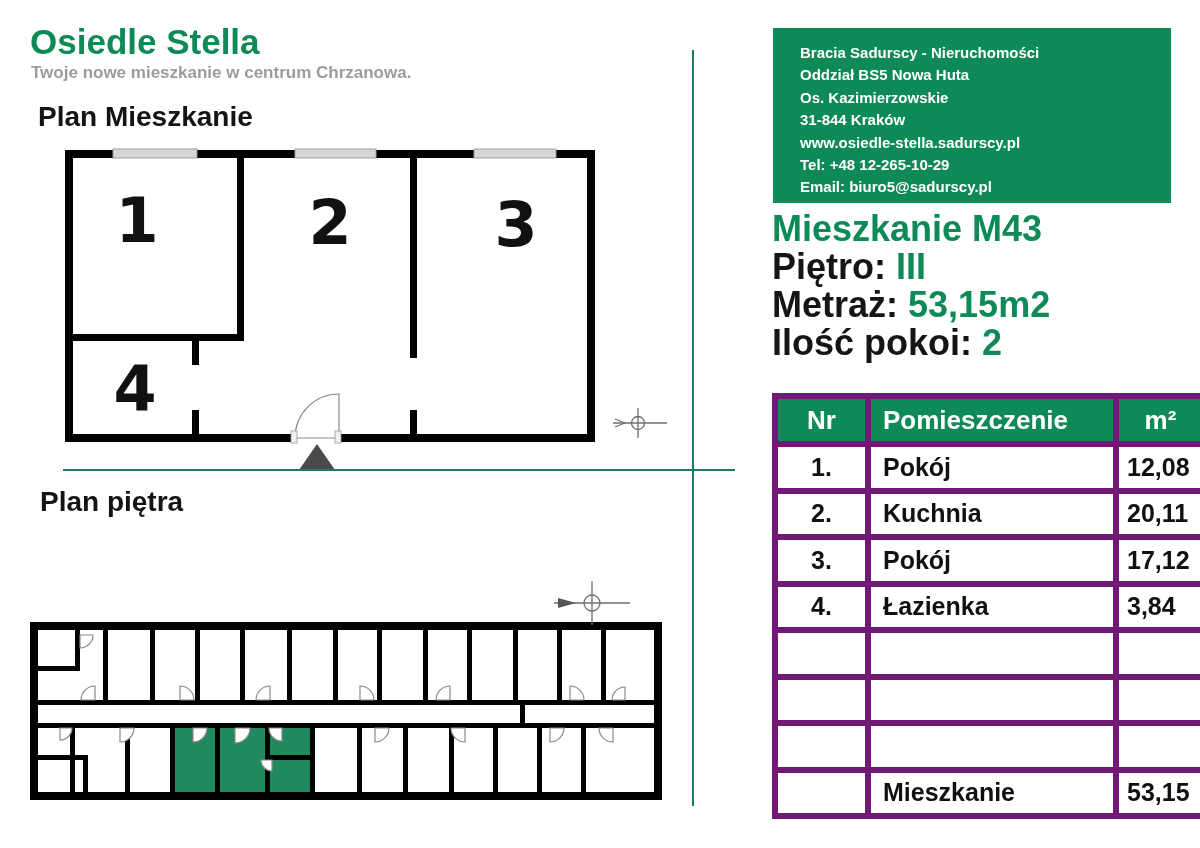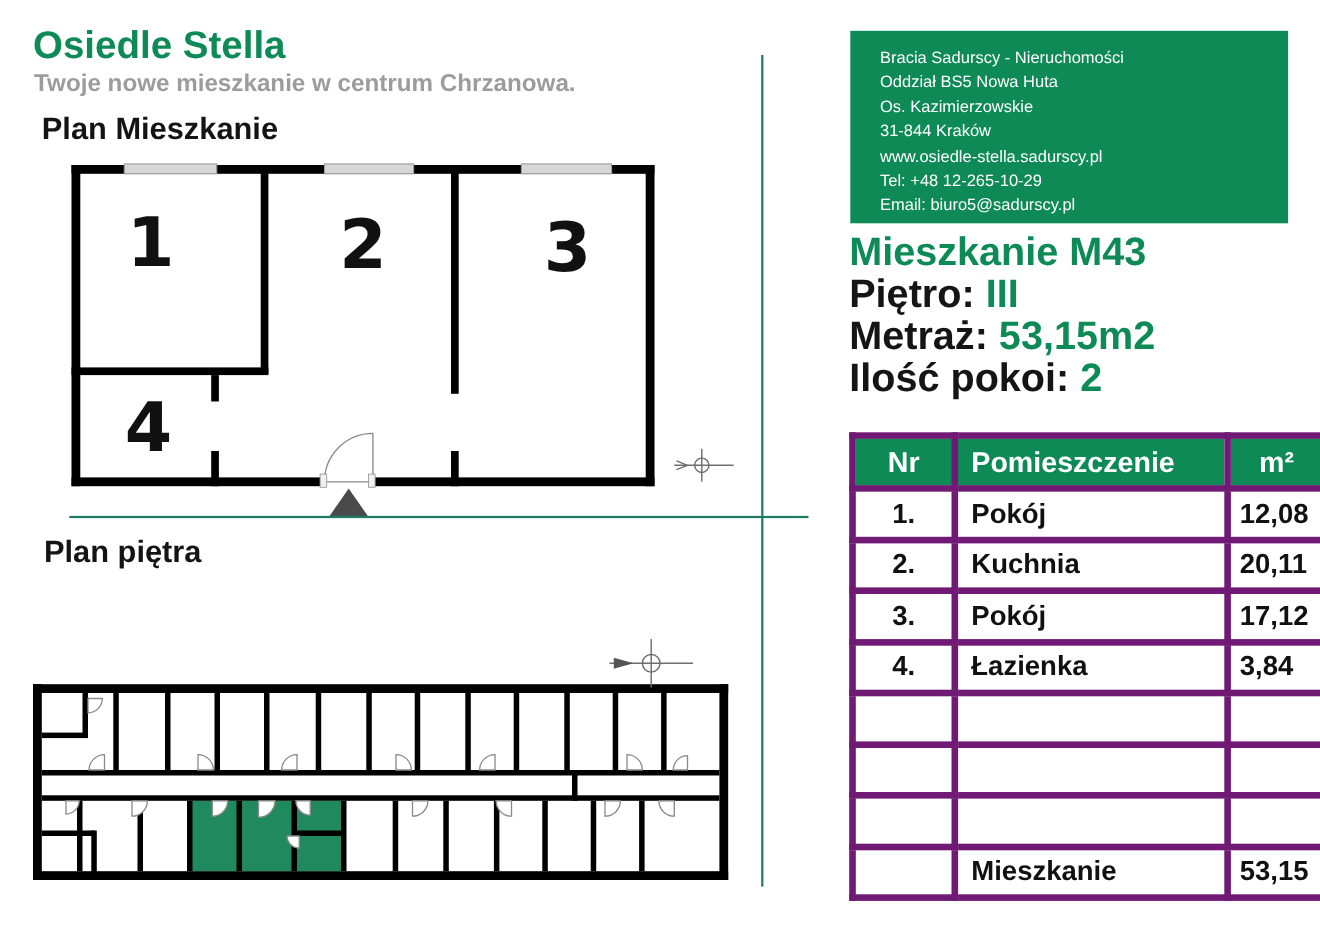--- a/index.html
+++ b/index.html
@@ -1,39 +1,39 @@
 <!DOCTYPE html>
 <html><head>
 <meta charset="utf-8">
 <style>
   html,body{margin:0;padding:0;background:#fff;}
   .page{position:relative;width:1200px;height:848px;background:#ffffff;overflow:hidden;
         font-family:"Liberation Sans",sans-serif;}
   
   .brand-title{position:absolute;left:30px;top:22px;font-size:35px;font-weight:bold;color:#0E8A57;}
-  .brand-subtitle{position:absolute;left:31px;top:63px;font-size:22px;font-weight:bold;color:#9C9C9C;}
+  .brand-subtitle{position:absolute;left:31px;top:63px;font-size:17px;font-weight:bold;color:#9C9C9C;}
   .sec{position:absolute;font-size:28px;font-weight:bold;color:#141414;margin:0;}
   .sec1{left:38px;top:101px;}
   .sec2{left:40px;top:486px;}
   
   .plan1{position:absolute;left:40px;top:138px;}
   .plan2{position:absolute;left:25px;top:560px;}
   .wall{fill:#000;}
   .win{fill:#d6d6d6;stroke:#9e9e9e;stroke-width:1;}
   .door{fill:#ffffff;stroke:#8a8a8a;stroke-width:1.2;}
   .jamb{fill:#f0f0f0;stroke:#999;stroke-width:0.8;}
   .roomnum{font-family:"DejaVu Sans","Liberation Sans",sans-serif;font-weight:bold;
            font-size:62px;fill:#111;text-anchor:middle;}
   .marker{stroke:#6e6e6e;stroke-width:1.3;fill:none;}
   
   .hdivider{position:absolute;left:63px;top:469px;width:672px;height:2px;background:#1C7A65;}
   .vdivider{position:absolute;left:692px;top:50px;width:2px;height:756px;background:#1C7A65;}
   
   .contact{position:absolute;left:773px;top:28px;width:398px;height:175px;background:#0E8A57;
-           color:#fff;font-size:15px;font-weight:normal;line-height:22.4px;
+           color:#fff;font-size:15px;font-weight:bold;line-height:22.4px;
            padding:14px 10px 0 27px;box-sizing:border-box;}
   
   .details{position:absolute;left:772px;top:210px;font-size:36px;font-weight:bold;color:#151515;}
   .details .row{line-height:38px;white-space:nowrap;}
   .gv{color:#0E8A57;}
   .apt-title{color:#0E8A57;line-height:38px;}
   
   .areas{position:absolute;left:772px;top:393px;width:397px;border-collapse:collapse;
          table-layout:fixed;border:3px solid #000;}
   .areas th,.areas td{border:6px solid #701a75;overflow:hidden;white-space:nowrap;}

